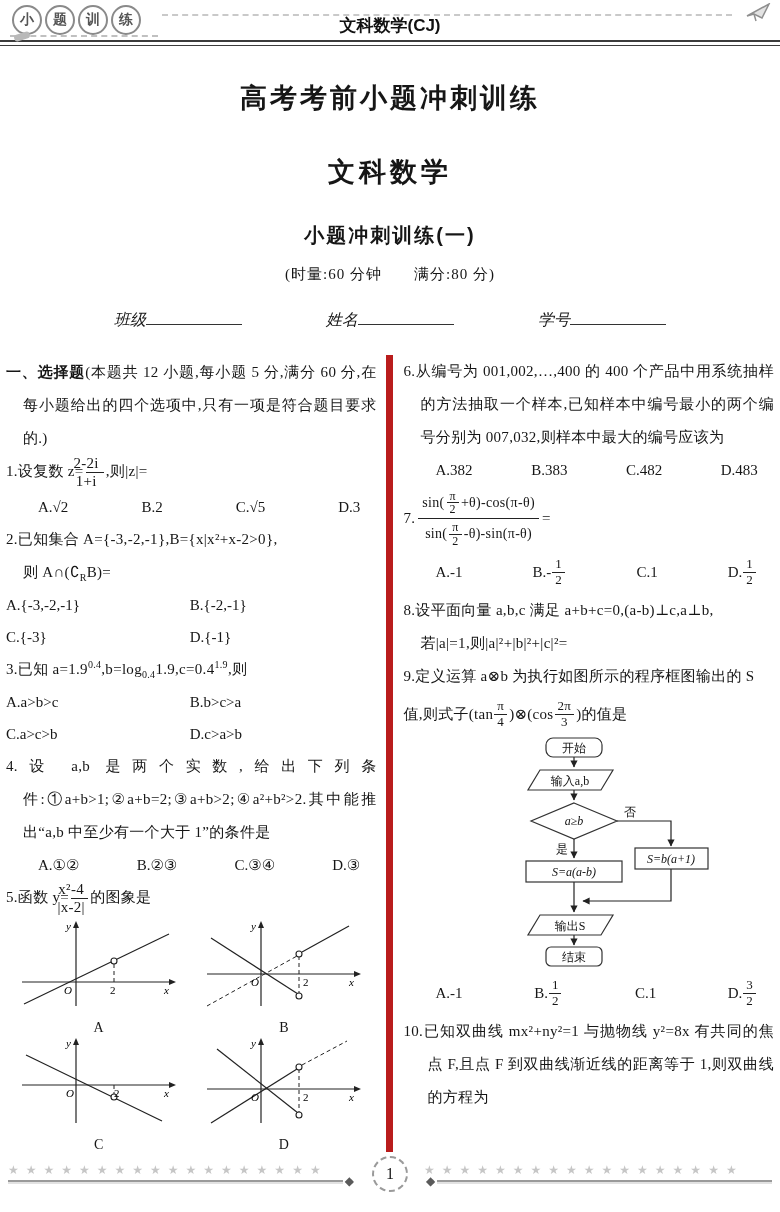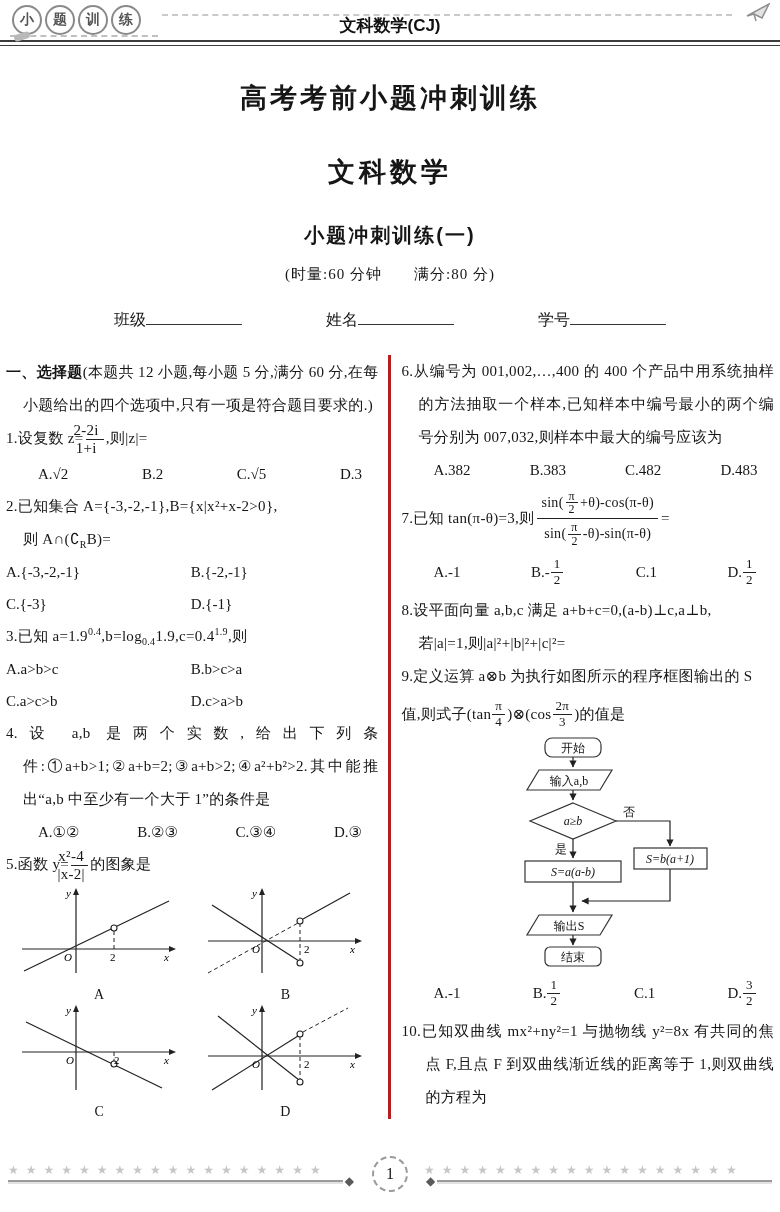--- a/index.html
+++ b/index.html
@@ -24,28 +24,28 @@
 
   
   .t-main{margin-top:34px;text-align:center;font-family:"Liberation Sans","DejaVu Sans",sans-serif;
         font-weight:bold;font-size:27px;letter-spacing:3px;}
   .t-sub{margin-top:38px;text-align:center;font-family:"Liberation Sans","DejaVu Sans",sans-serif;
         font-weight:bold;font-size:27px;letter-spacing:4px;}
   .t-sec{margin-top:32px;text-align:center;font-family:"Liberation Sans","DejaVu Sans",sans-serif;
         font-weight:bold;font-size:20px;letter-spacing:2px;}
   .t-meta{margin-top:16px;text-align:center;font-size:15px;letter-spacing:1px;}
   .student{margin-top:26px;text-align:center;font-size:16px;}
-  .student .grp{margin:0 40px;white-space:nowrap;}
+  .student .grp{margin:0 40px;white-space:nowrap;font-style:italic;}
   .fieldline{display:inline-block;width:96px;height:14px;border-bottom:1.5px solid #333;}
 
   
   .columns{display:flex;margin-top:24px;padding:0 6px;align-items:stretch;}
   .col{width:50%;font-size:15px;line-height:33px;}
   .col-left{padding-right:9px;}
-  .col-right{border-left:3px solid #b91c1c;padding-left:11px;}
+  .col-right{border-left:7px solid #b91c1c;padding-left:11px;}
   .q{text-align:justify;padding-left:17px;text-indent:-17px;margin:0;letter-spacing:.3px;}
   .intro .lead{font-family:"Liberation Sans","DejaVu Sans",sans-serif;font-weight:bold;}
   .opts4{display:flex;justify-content:space-between;margin-left:32px;width:87%;line-height:32px;}
   .opts2{display:grid;grid-template-columns:57% 43%;width:87%;line-height:32px;}
   .tallopts{align-items:center;min-height:44px;}
   .opt{display:inline-flex;align-items:center;}
   sup{font-size:10px;vertical-align:super;line-height:0;}
   sub{font-size:10px;vertical-align:sub;line-height:0;}
 
   
@@ -250,21 +250,20 @@
       <p class="q"><span>6.</span><span>从编号为 001,002,…,400 的 400 个产品中用系统抽样的方法抽取一个样本,已知样本中编号最小的两个编号分别为 007,032,则样本中最大的编号应该为</span></p>
       <div class="opts4">
         <span class="opt">A.382</span>
         <span class="opt">B.383</span>
         <span class="opt">C.482</span>
         <span class="opt">D.483</span>
       </div>
 
       <div class="q q-flex">
         <span>7.</span>
-          <span>已知 tan(π-θ)=3,则</span>
         <span class="bigfrac">
           <span class="bf-num">
               <span>sin(</span>
               <span class="frac sm">
                 <span class="fnum">π</span>
                 <span class="fden">2</span>
               </span>
               <span>+θ)-cos(π-θ)</span>
             </span>
           <span class="bf-den">

